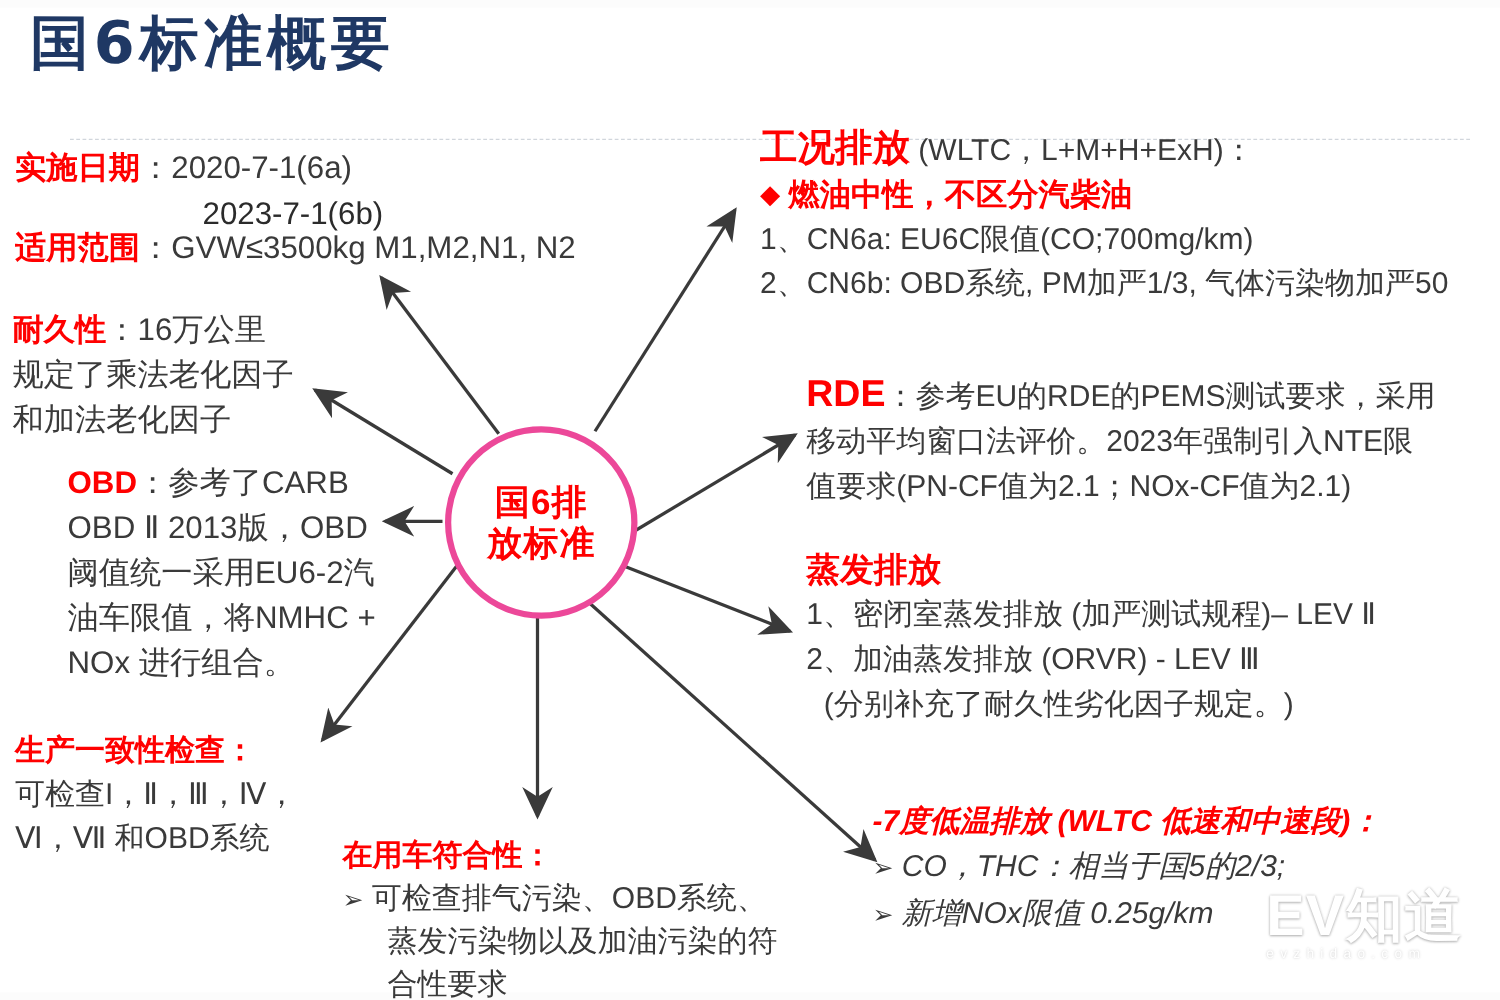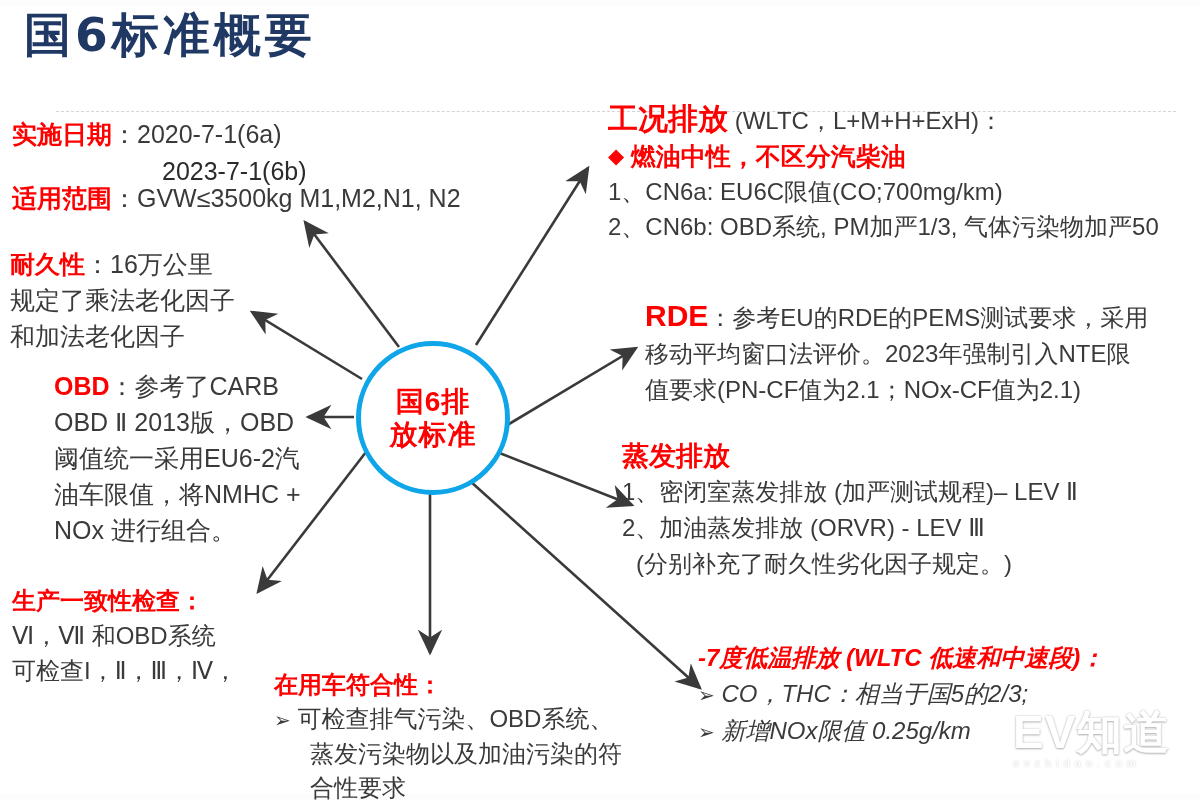--- a/index.html
+++ b/index.html
@@ -47,34 +47,34 @@
   #blk-date .ind  {padding-left:150px;}
   #blk-scope      {left:12px; top:180px; font-size:25px;line-height:37px;}
 
   #blk-durability {left:10px; top:246px; font-size:25px;line-height:36px;}
   #blk-obd        {left:10px; top:368px; font-size:25px;line-height:36px;margin-left:44px;}
   #blk-conform    {left:12px; top:583px; font-size:24px;line-height:35px;}
   #blk-inuse      {left:274px;top:668px; font-size:24px;line-height:34px;}
 
   #blk-wltc       {left:608px;top:101px; font-size:24px;line-height:35px;}
   #blk-rde        {left:645px;top:298px; font-size:24px;line-height:36px;}
-  #blk-evap       {left:622px;top:438px; font-size:24px;line-height:36px;}
+  #blk-evap       {left:645px;top:438px; font-size:24px;line-height:36px;}
   #blk-lowtemp    {left:698px;top:640px; font-size:24px;line-height:36px;font-style:italic;}
 
   .big-hd{font-size:30px;font-weight:700;color:#ff0000;}
   .mid-hd{font-size:27px;font-weight:700;color:#ff0000;}
 
   .diamond{color:#ff0000;font-size:21px;vertical-align:2px;}
   .arrowglyph{color:#3a3a3a;font-size:20px;}
   .num{color:#3a3a3a;}
 
   
   .center-circle{
     position:absolute;left:356px;top:341px;width:144px;height:144px;
-    border:5px solid #0ea5e9;border-radius:50%;
+    border:5px solid #ec4899;border-radius:50%;
     background:#ffffff;
     display:flex;flex-direction:column;align-items:center;justify-content:center;
     z-index:5;
   }
   .center-circle span{
     display:block;color:#ff0000;font-weight:700;font-size:28px;line-height:33px;
     letter-spacing:1px;white-space:nowrap;
   }
 
   
@@ -167,22 +167,22 @@
       <span class="hd">OBD</span><span class="bd">：</span><span class="bd">参考了CARB</span>
     </span>
     <span class="ln bd">OBD Ⅱ 2013版，OBD</span>
     <span class="ln bd">阈值统一采用EU6-2汽</span>
     <span class="ln bd">油车限值，将NMHC +</span>
     <span class="ln bd">NOx 进行组合。</span>
   </div>
 
   <div class="blk" id="blk-conform">
     <span class="ln hd">生产一致性检查：</span>
+    <span class="ln bd">可检查I，Ⅱ，Ⅲ，Ⅳ，</span>
     <span class="ln bd">Ⅵ，Ⅶ 和OBD系统</span>
-    <span class="ln bd">可检查I，Ⅱ，Ⅲ，Ⅳ，</span>
   </div>
 
   <div class="blk" id="blk-inuse">
     <span class="ln hd">在用车符合性：</span>
     <span class="ln">
       <span class="arrowglyph">➢</span>
       <span class="bd">可检查排气污染、OBD系统、</span>
     </span>
     <span class="ln bd" style="padding-left:36px;">蒸发污染物以及加油污染的符</span>
     <span class="ln bd" style="padding-left:36px;">合性要求</span>

